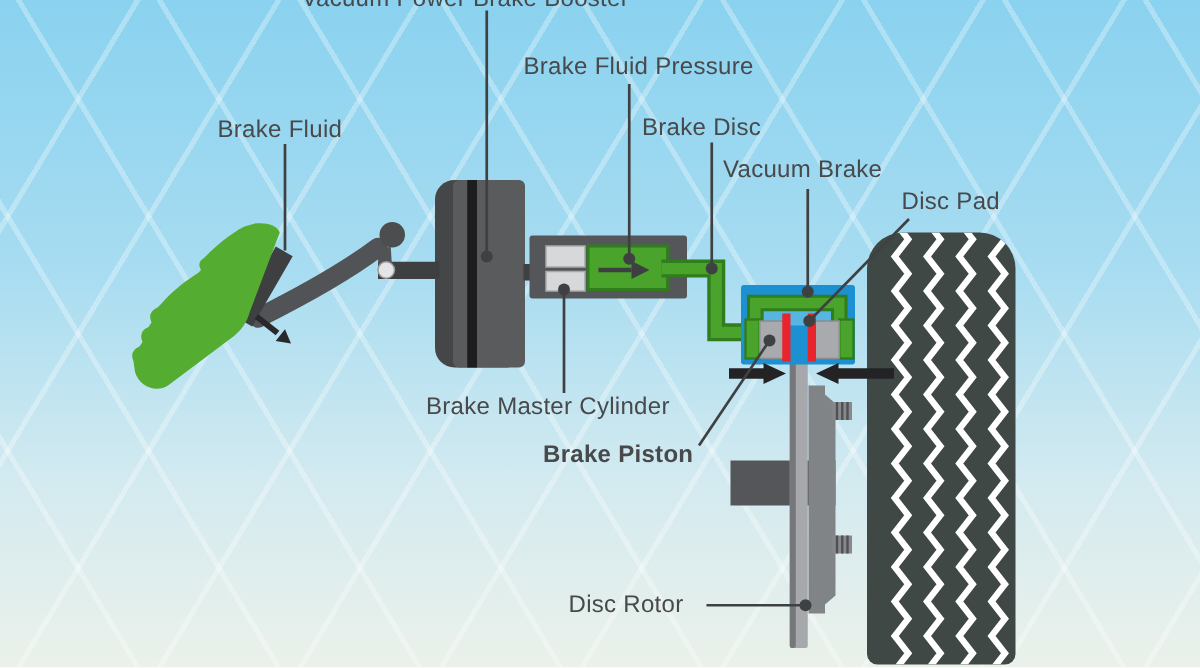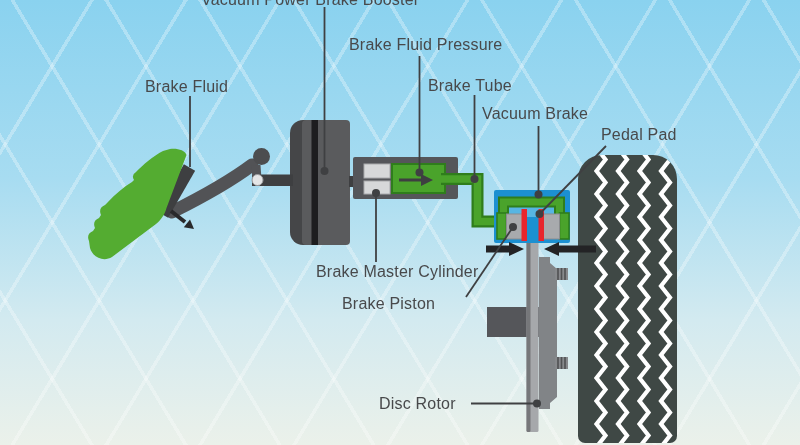--- a/index.html
+++ b/index.html
@@ -138,19 +138,19 @@
       <circle cx="539.5" cy="214" r="4"></circle>
       <circle cx="376" cy="193" r="4"></circle>
       <circle cx="513" cy="227" r="4"></circle>
       <circle cx="537" cy="403.5" r="4"></circle>
     </g>
   </svg>
 
   <div class="lbl" style="left:201px;top:-10px;">Vacuum Power Brake Booster</div>
   <div class="lbl" style="left:337px;top:35px;margin-left:12px;">Brake Fluid Pressure</div>
   <div class="lbl" style="left:145px;top:77px;">Brake Fluid</div>
-  <div class="lbl" style="left:428px;top:76px;">Brake Tube</div>
+  <div class="lbl" style="left:428px;top:76px;">Brake Disc</div>
   <div class="lbl" style="left:482px;top:104px;">Vacuum Brake</div>
-  <div class="lbl" style="left:601px;top:125px;">Pedal Pad</div>
-  <div class="lbl" style="left:284px;top:262px;margin-left:32px;">Brake Master Cylinder</div>
-  <div class="lbl" style="left:342px;top:294px;">Brake Piston</div>
+  <div class="lbl" style="left:601px;top:125px;">Disc Pad</div>
+  <div class="lbl" style="left:284px;top:262px;">Brake Master Cylinder</div>
+  <div class="lbl" style="left:362px;top:294px;font-weight:bold;">Brake Piston</div>
   <div class="lbl" style="left:379px;top:394px;text-align:center;">Disc Rotor</div>
 </div>
 
 </body></html>

